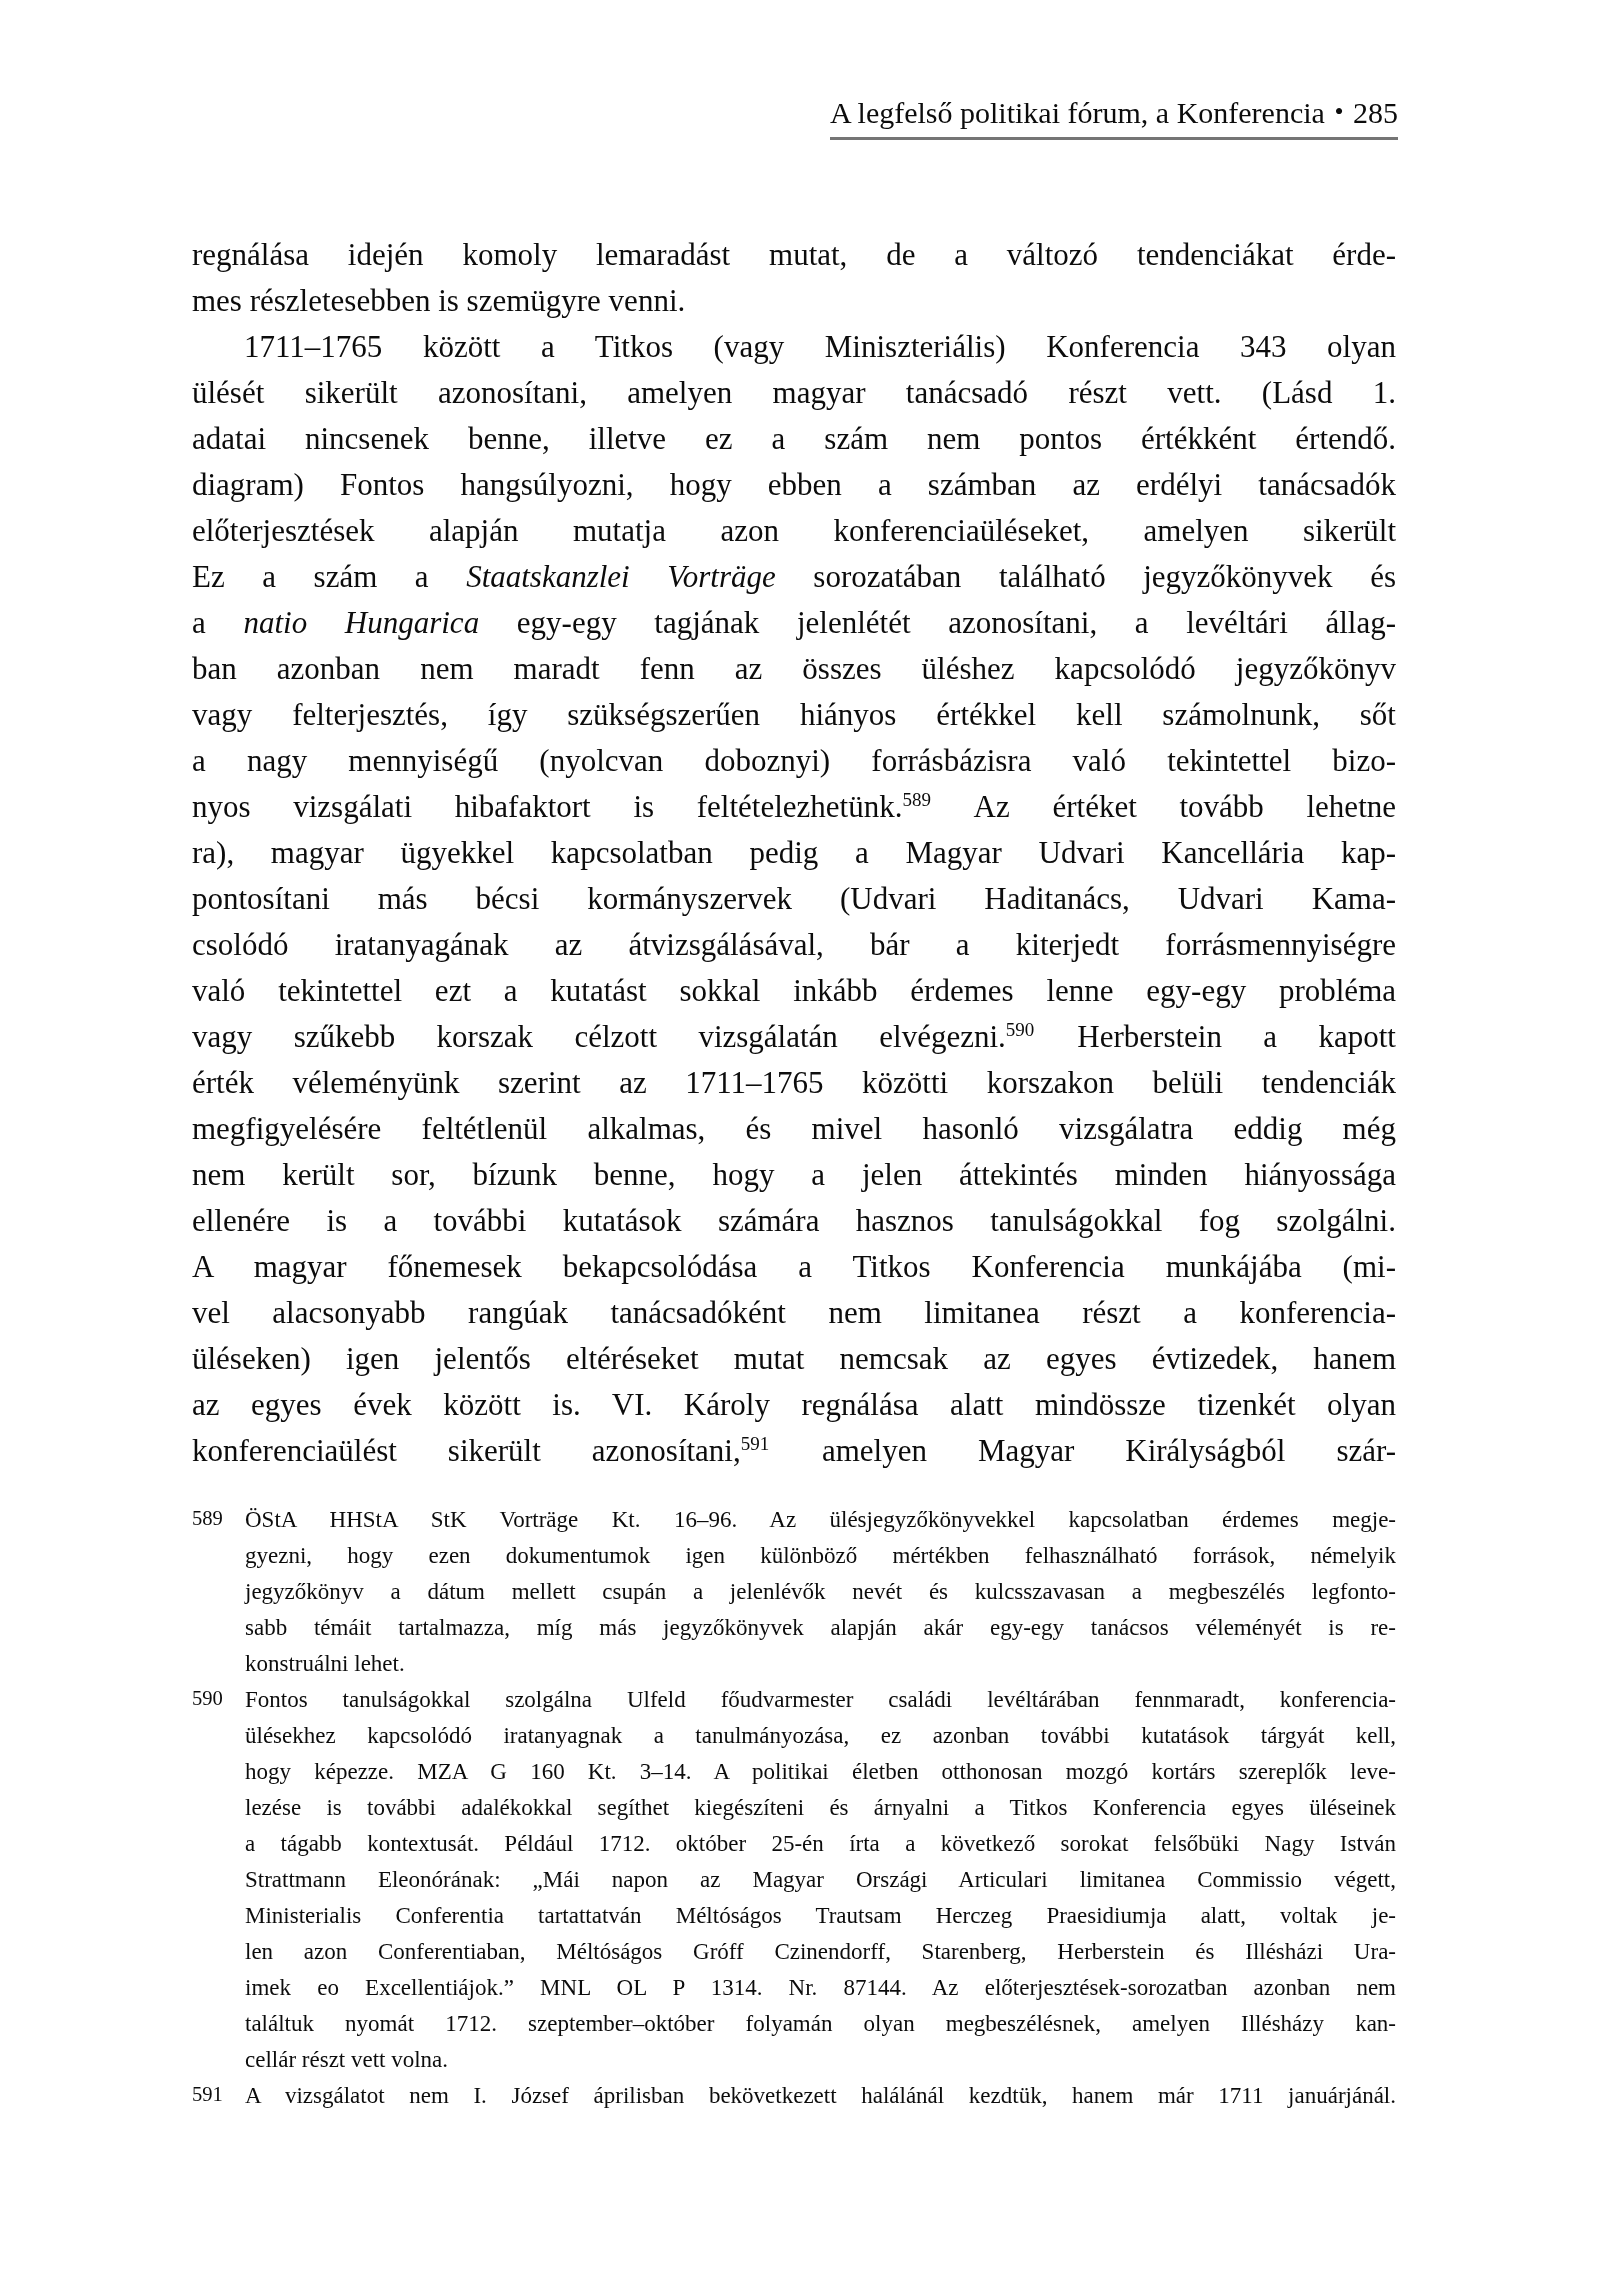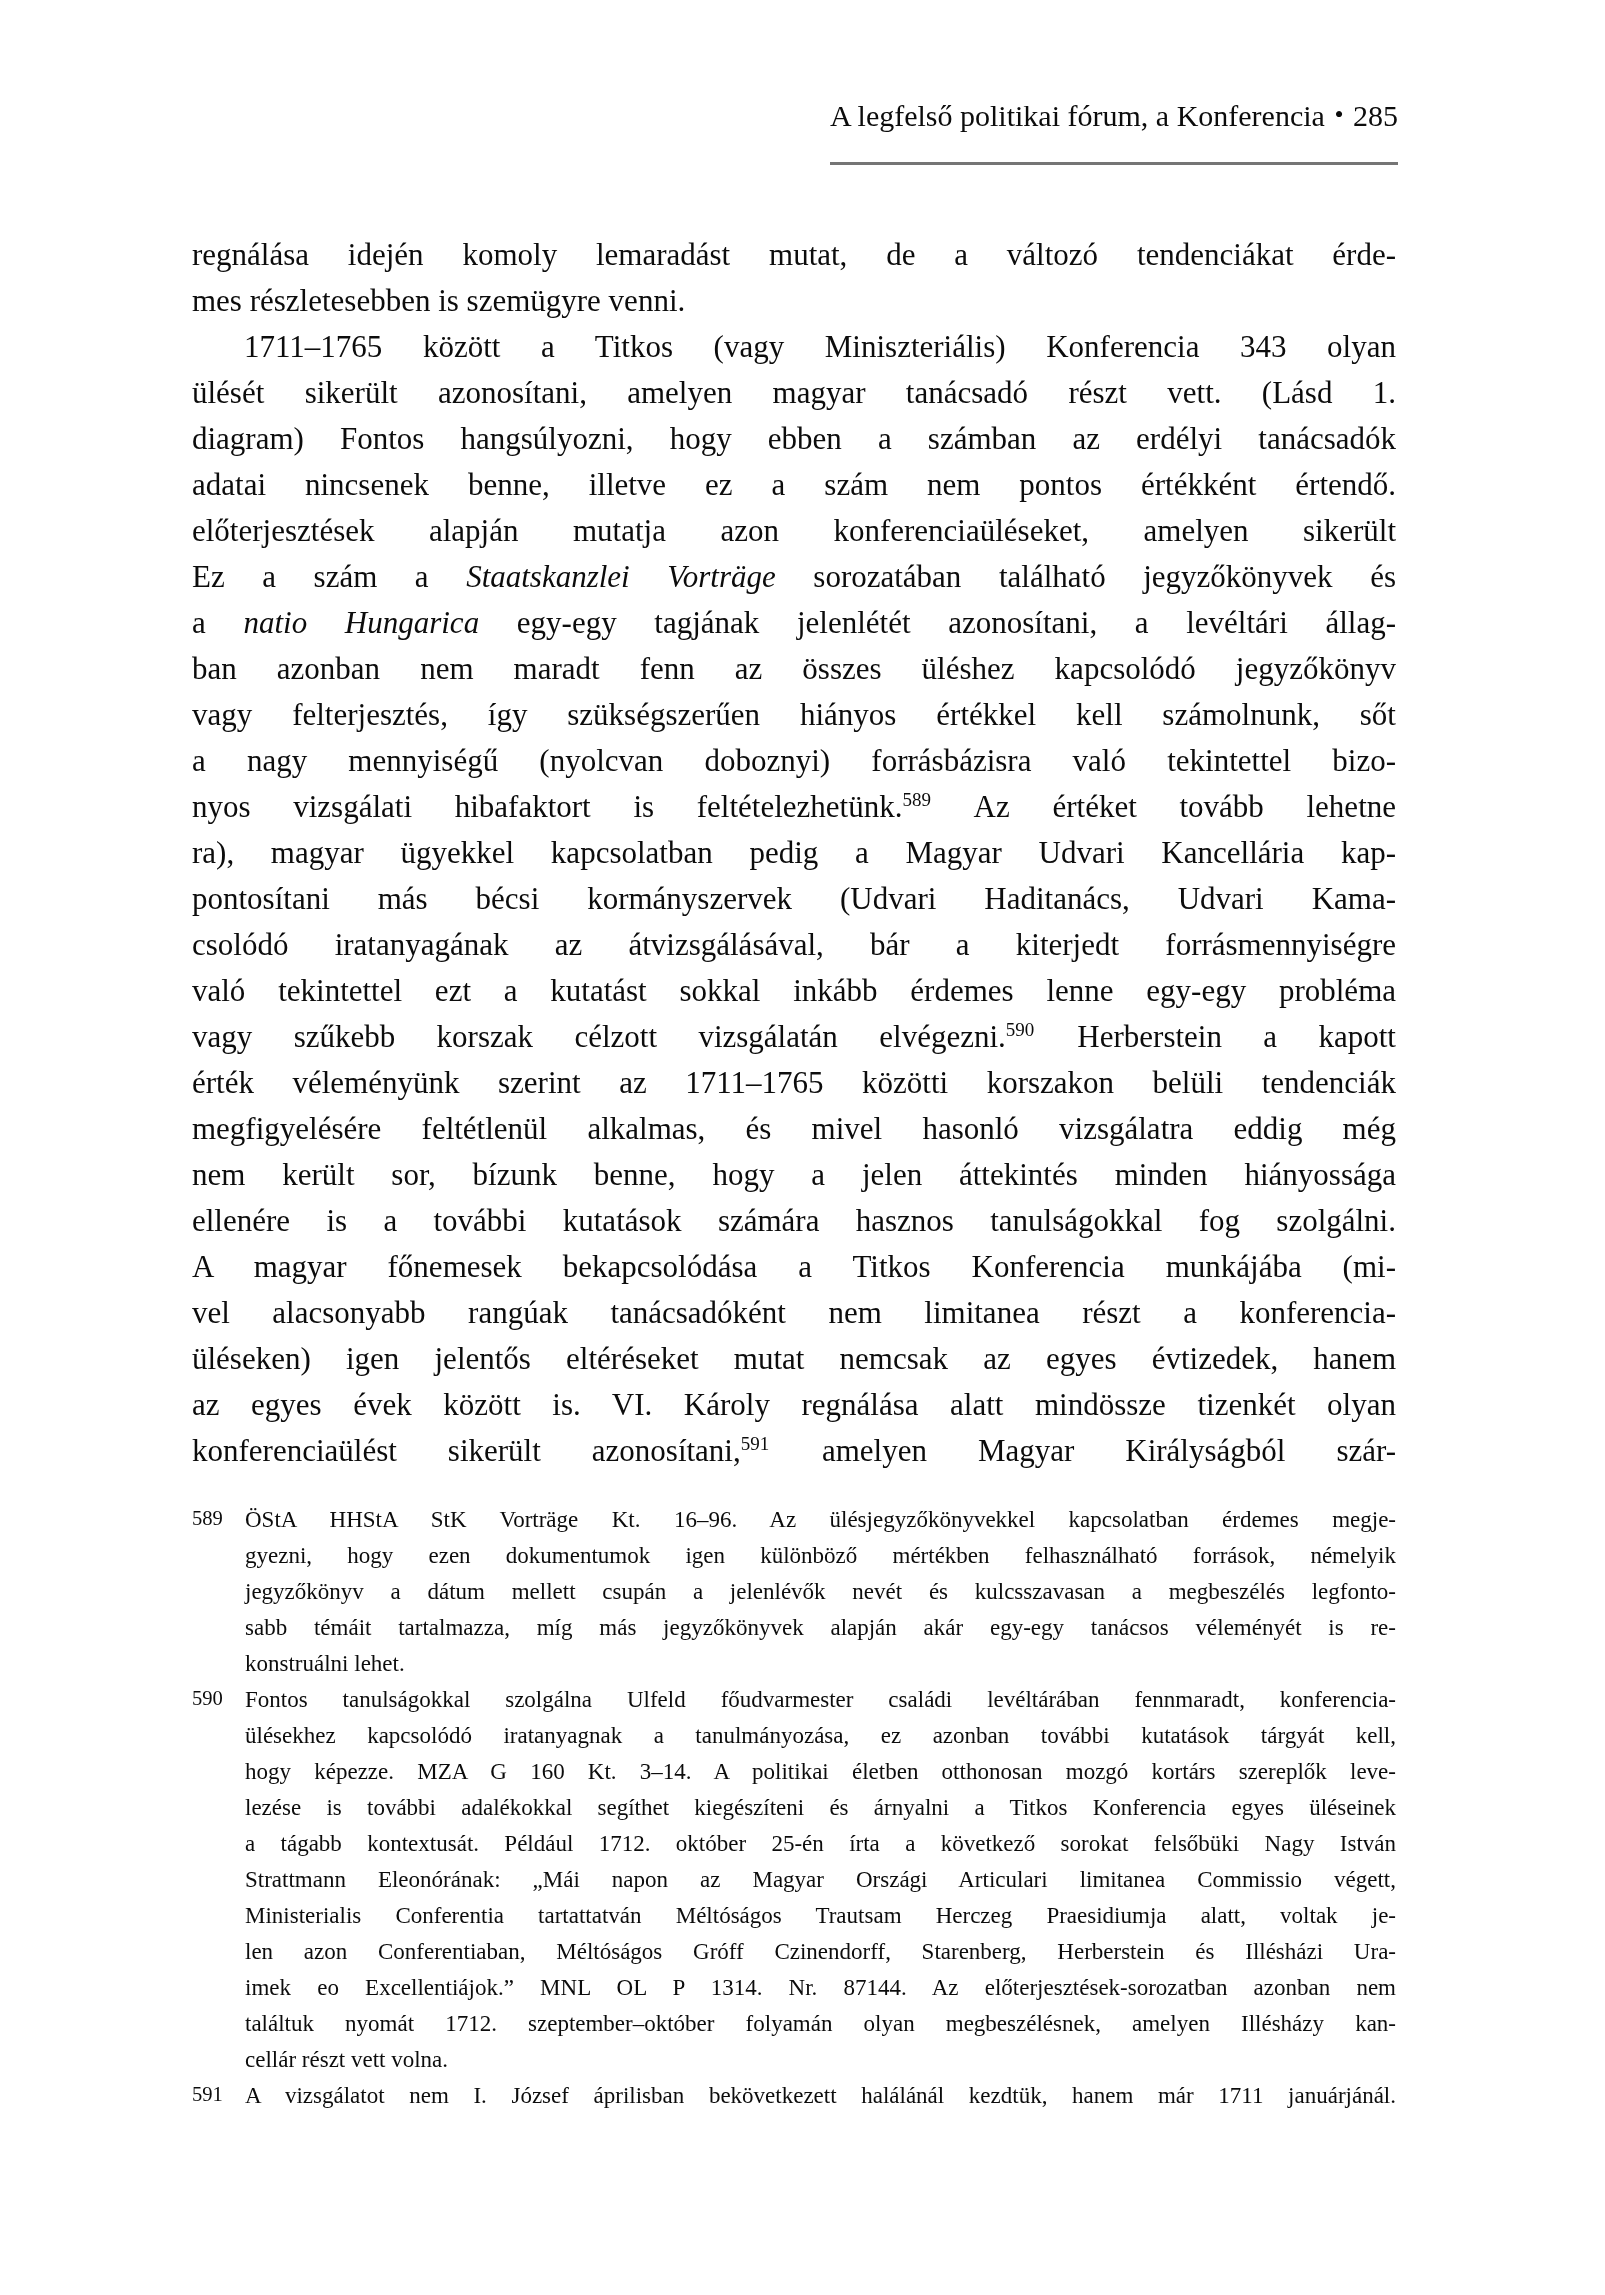--- a/index.html
+++ b/index.html
@@ -21,22 +21,22 @@
   .running-head {
     position: absolute;
     left: 192px;
     top: 96px;
     width: 1206px;
     text-align: right;
     font-size: 30px;
   }
   .rh-inner {
     display: inline-block;
-    line-height: 40px;
-    padding-bottom: 24px;
+    line-height: 32px;
+    padding-bottom: 6px;
     border-bottom: 3.4px solid #757575;
     white-space: nowrap;
     text-align: right;
   }
   .rh-sep {
     display: inline-block;
     margin: 0 9.5px;
     transform: translateY(-2.6px);
     font-size: 26px;
   }
@@ -111,22 +111,22 @@
   </div>
 
   <div class="body-text" id="body-text">
       <div>
         <div class="bline"><span>regnálása idején komoly lemaradást mutat, de a változó tendenciákat érde-</span></div>
         <div class="bline last"><span>mes részletesebben is szemügyre venni.</span></div>
       </div>
       <div>
         <div class="bline indent"><span>1711–1765 között a Titkos (vagy Miniszteriális) Konferencia 343 olyan</span></div>
         <div class="bline"><span>ülését sikerült azonosítani, amelyen magyar tanácsadó részt vett. (Lásd 1.</span></div>
+        <div class="bline"><span>adatai nincsenek benne, illetve ez a szám nem pontos értékként értendő.</span></div>
         <div class="bline"><span>diagram) Fontos hangsúlyozni, hogy ebben a számban az erdélyi tanácsadók</span></div>
-        <div class="bline"><span>adatai nincsenek benne, illetve ez a szám nem pontos értékként értendő.</span></div>
         <div class="bline"><span>előterjesztések alapján mutatja azon konferenciaüléseket, amelyen sikerült</span></div>
         <div class="bline"><span>Ez a szám a </span><i>Staatskanzlei Vorträge</i><span> sorozatában található jegyzőkönyvek és</span></div>
         <div class="bline"><span>a </span><i>natio Hungarica</i><span> egy-egy tagjának jelenlétét azonosítani, a levéltári állag-</span></div>
         <div class="bline"><span>ban azonban nem maradt fenn az összes üléshez kapcsolódó jegyzőkönyv</span></div>
         <div class="bline"><span>vagy felterjesztés, így szükségszerűen hiányos értékkel kell számolnunk, sőt</span></div>
         <div class="bline"><span>a nagy mennyiségű (nyolcvan doboznyi) forrásbázisra való tekintettel bizo-</span></div>
         <div class="bline"><span>nyos vizsgálati hibafaktort is feltételezhetünk.</span><sup class="fnref">589</sup><span> Az értéket tovább lehetne</span></div>
         <div class="bline"><span>ra), magyar ügyekkel kapcsolatban pedig a Magyar Udvari Kancellária kap-</span></div>
         <div class="bline"><span>pontosítani más bécsi kormányszervek (Udvari Haditanács, Udvari Kama-</span></div>
         <div class="bline"><span>csolódó iratanyagának az átvizsgálásával, bár a kiterjedt forrásmennyiségre</span></div>

